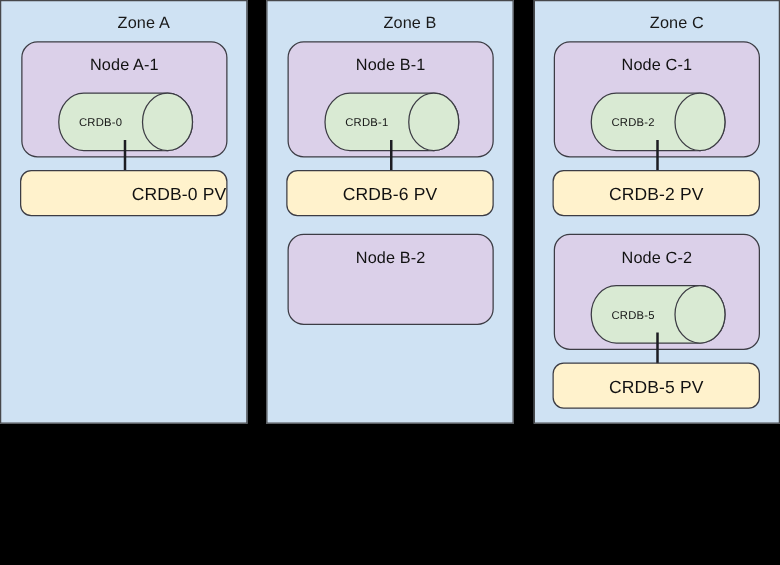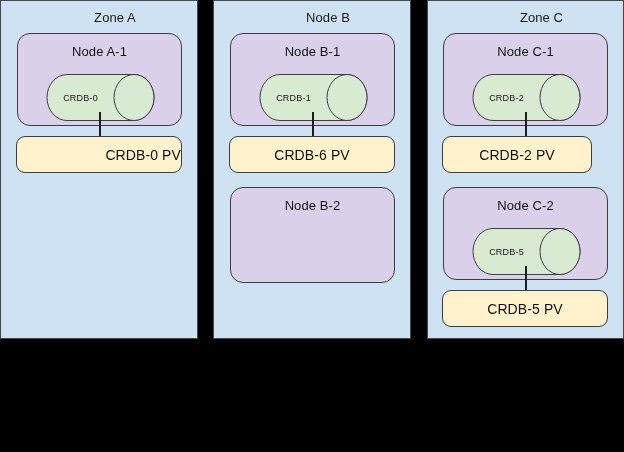--- a/index.html
+++ b/index.html
@@ -116,34 +116,34 @@
         <path d="M 20 0.5 L 87 0.5 A 20 23 0 0 1 87 46.5 L 20 46.5 A 20 23 0 0 1 20 0.5 Z" fill="#d9ead3" stroke="#3c3c44" stroke-width="1"></path>
         <ellipse cx="87" cy="23.5" rx="20" ry="23" fill="#d9ead3" stroke="#3c3c44" stroke-width="1"></ellipse>
       </svg>
       <div class="cyl-label" style="width: 67px;">CRDB-0</div>
     </div>
     <div class="connector" style="left: 99px; top: 112px; height: 25px; background: rgb(28, 28, 34);"></div>
     <div class="pv" style="left: 16px; top: 136px; width: 166px; height: 37px; background: rgb(255, 242, 204); border-color: rgb(60, 60, 68); justify-content: flex-end;">
       <span class="pv-label">CRDB-0 PV</span>
     </div>
     <div class="zone" style="left: 213px; top: 0px; width: 198px; height: 339px; background: rgb(207, 226, 243); border-color: rgb(71, 72, 75);">
-      <div class="zone-title">Node B</div>
+      <div class="zone-title">Zone B</div>
     </div>
     <div class="node" style="left: 230px; top: 33px; width: 165px; height: 93px; background: rgb(219, 208, 233); border-color: rgb(60, 60, 68);">
       <div class="node-title">Node B-1</div>
     </div>
     <div class="cyl" style="left: 260px; top: 74px; width: 107px; height: 47px;">
       <svg width="107" height="47" viewBox="0 0 107 47">
         <path d="M 20 0.5 L 87 0.5 A 20 23 0 0 1 87 46.5 L 20 46.5 A 20 23 0 0 1 20 0.5 Z" fill="#d9ead3" stroke="#3c3c44" stroke-width="1"></path>
         <ellipse cx="87" cy="23.5" rx="20" ry="23" fill="#d9ead3" stroke="#3c3c44" stroke-width="1"></ellipse>
       </svg>
       <div class="cyl-label" style="width: 67px;">CRDB-1</div>
     </div>
     <div class="connector" style="left: 312px; top: 112px; height: 25px; background: rgb(28, 28, 34);"></div>
-    <div class="node" style="left: 230px; top: 187px; width: 165px; height: 96px; background: rgb(219, 208, 233); border-color: rgb(60, 60, 68);">
+    <div class="node" style="left: 230px; top: 187px; width: 165px; height: 73px; background: rgb(219, 208, 233); border-color: rgb(60, 60, 68);">
       <div class="node-title">Node B-2</div>
     </div>
     <div class="pv" style="left: 229px; top: 136px; width: 166px; height: 37px; background: rgb(255, 242, 204); border-color: rgb(60, 60, 68);">
       <span class="pv-label">CRDB-6 PV</span>
     </div>
     <div class="zone" style="left: 427px; top: 0px; width: 197px; height: 339px; background: rgb(207, 226, 243); border-color: rgb(71, 72, 75);">
       <div class="zone-title">Zone C</div>
     </div>
     <div class="node" style="left: 443px; top: 33px; width: 165px; height: 93px; background: rgb(219, 208, 233); border-color: rgb(60, 60, 68);">
       <div class="node-title">Node C-1</div>
@@ -160,19 +160,19 @@
       <div class="node-title">Node C-2</div>
     </div>
     <div class="cyl" style="left: 473px; top: 228px; width: 107px; height: 47px;">
       <svg width="107" height="47" viewBox="0 0 107 47">
         <path d="M 20 0.5 L 87 0.5 A 20 23 0 0 1 87 46.5 L 20 46.5 A 20 23 0 0 1 20 0.5 Z" fill="#d9ead3" stroke="#3c3c44" stroke-width="1"></path>
         <ellipse cx="87" cy="23.5" rx="20" ry="23" fill="#d9ead3" stroke="#3c3c44" stroke-width="1"></ellipse>
       </svg>
       <div class="cyl-label" style="width: 67px;">CRDB-5</div>
     </div>
     <div class="connector" style="left: 525px; top: 266px; height: 25px; background: rgb(28, 28, 34);"></div>
-    <div class="pv" style="left: 442px; top: 136px; width: 150px; height: 37px; background: rgb(255, 242, 204); border-color: rgb(60, 60, 68);">
+    <div class="pv" style="left: 442px; top: 136px; width: 166px; height: 37px; background: rgb(255, 242, 204); border-color: rgb(60, 60, 68);">
       <span class="pv-label">CRDB-2 PV</span>
     </div>
     <div class="pv" style="left: 442px; top: 290px; width: 166px; height: 37px; background: rgb(255, 242, 204); border-color: rgb(60, 60, 68); align-items: center;">
       <span class="pv-label">CRDB-5 PV</span>
     </div>
   </div>
 
 </body></html>

